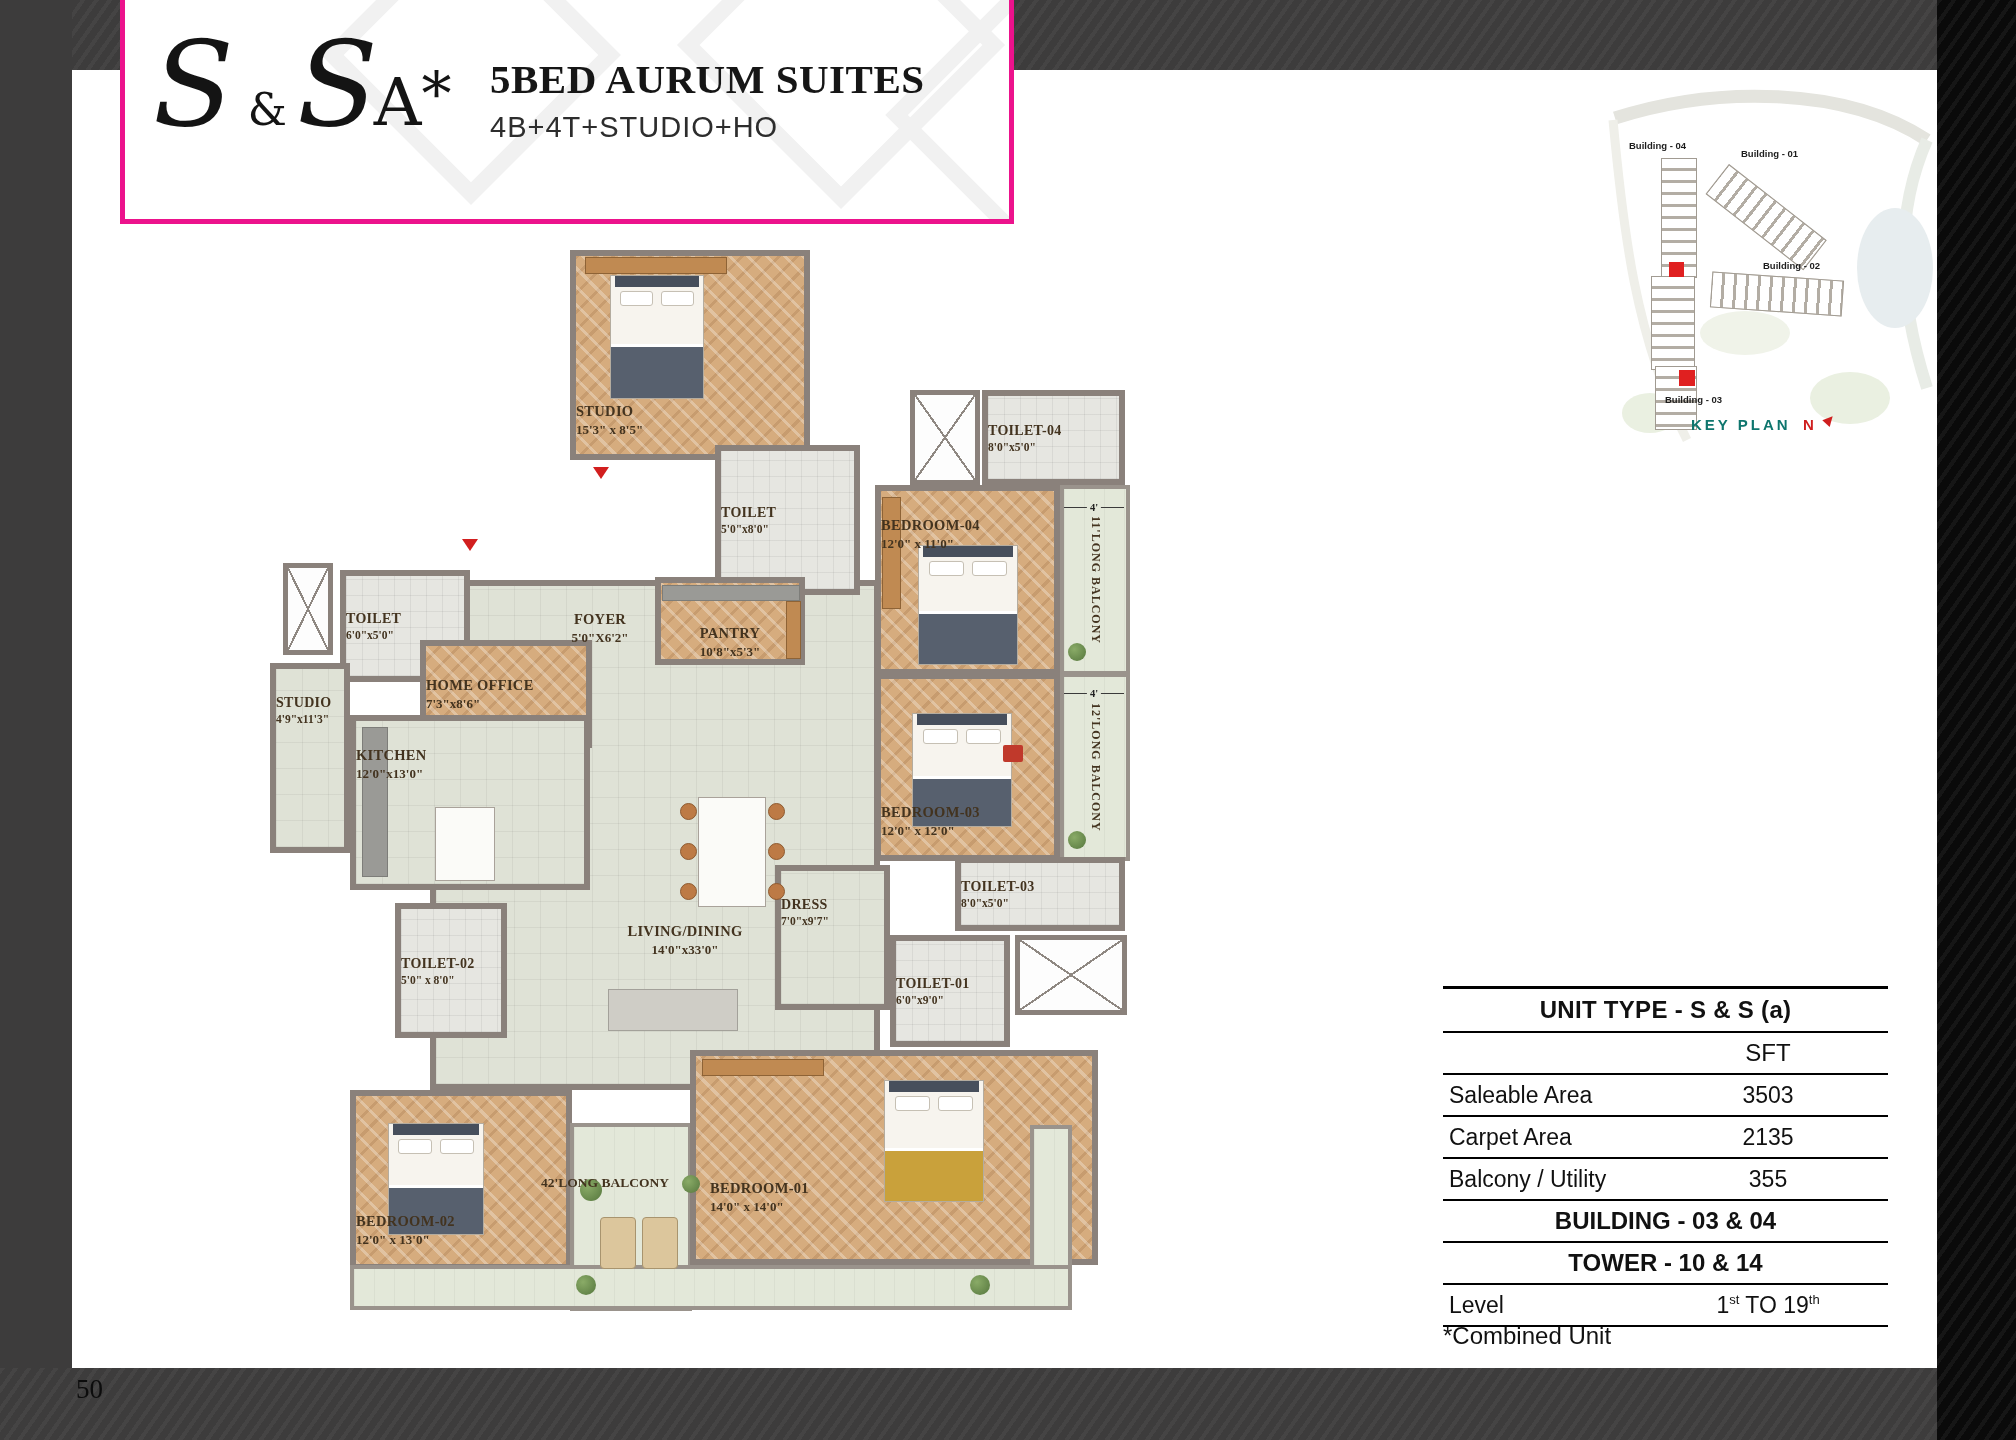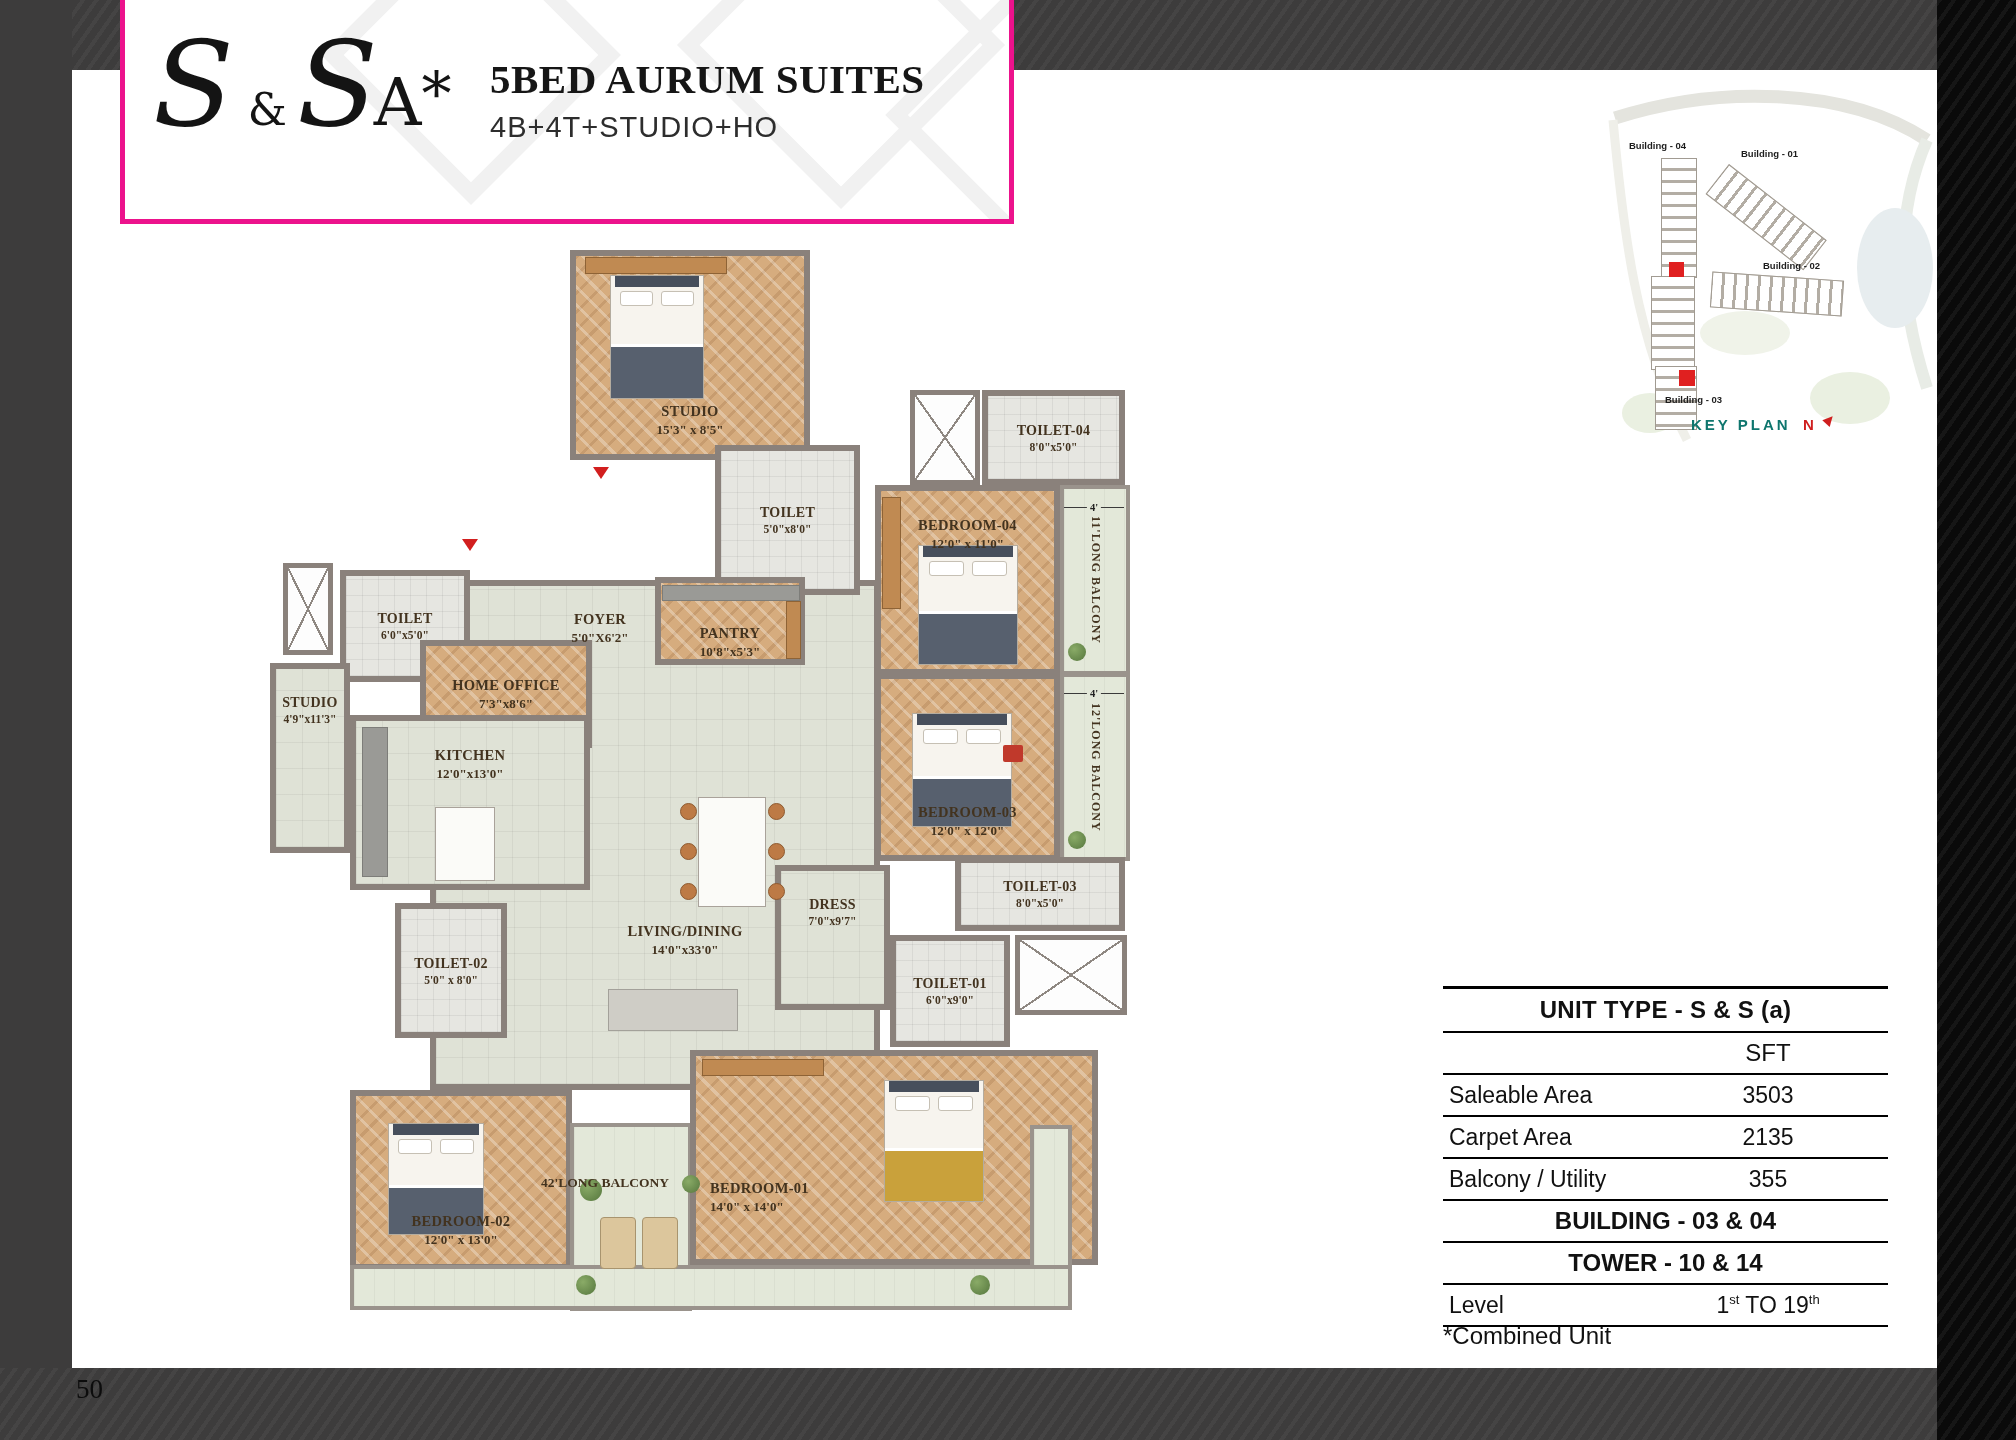--- a/index.html
+++ b/index.html
@@ -50,21 +50,21 @@
     repeating-linear-gradient(90deg,rgba(0,0,0,.05) 0 1px,transparent 1px 26px)}
   .wc{background-color:#e6e6e1;background-image:
     repeating-linear-gradient(0deg,rgba(0,0,0,.06) 0 1px,transparent 1px 16px),
     repeating-linear-gradient(90deg,rgba(0,0,0,.06) 0 1px,transparent 1px 16px)}
   .balc{background-color:#e3e8d9;border-width:4px;border-color:#9a938c;background-image:
     repeating-linear-gradient(90deg,rgba(0,0,0,.04) 0 1px,transparent 1px 20px)}
   .shaft{background:
     linear-gradient(to top right,transparent calc(50% - 1px),#8f8882 calc(50% - 1px) calc(50% + 1px),transparent calc(50% + 1px)),
     linear-gradient(to bottom right,transparent calc(50% - 1px),#8f8882 calc(50% - 1px) calc(50% + 1px),transparent calc(50% + 1px)),#fdfdfd;
     border:5px solid #8a817b;position:absolute;box-sizing:border-box}
-  .rlabel{position:absolute;inset:0;display:flex;flex-direction:column;align-items:center;justify-content:center;z-index:3;text-align:center;pointer-events:none}
+  .rlabel{position:absolute;inset:0;display:flex;flex-direction:column;align-items:flex-start;justify-content:center;z-index:3;text-align:center;pointer-events:none}
   .rname{font-family:"Liberation Serif",serif;font-weight:700;font-size:14.5px;color:#43331f;letter-spacing:.3px}
   .rdim{font-family:"Liberation Serif",serif;font-weight:700;font-size:13px;color:#43331f;margin-top:2px}
   .sm .rname{font-size:14px}.sm .rdim{font-size:11.5px}
   .lab-low{justify-content:flex-end;padding-bottom:16px}
   .lab-high{justify-content:flex-start;padding-top:26px}
   .lab-left{align-items:flex-start;justify-content:center;padding-left:14px;padding-top:80px}
   .freelabel{position:absolute;z-index:4;display:flex;flex-direction:column;align-items:center;text-align:center;pointer-events:none}
   .vlabel{position:absolute;inset:0;display:flex;align-items:center;justify-content:center;writing-mode:vertical-rl;font-family:"Liberation Serif",serif;font-weight:700;font-size:12px;color:#43331f;letter-spacing:1px;z-index:3}
   .hlabel{position:absolute;z-index:4;text-align:center;font-family:"Liberation Serif",serif;font-weight:700;font-size:13.5px;color:#43331f}
   .dim{position:absolute;border-top:1.5px solid #3a3a3a;z-index:4}

